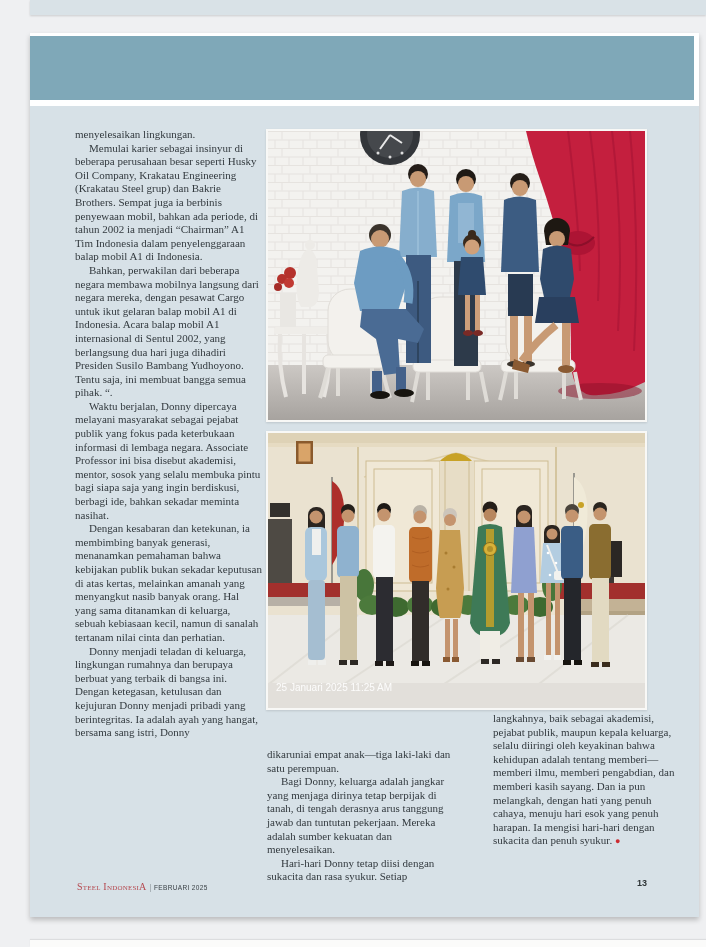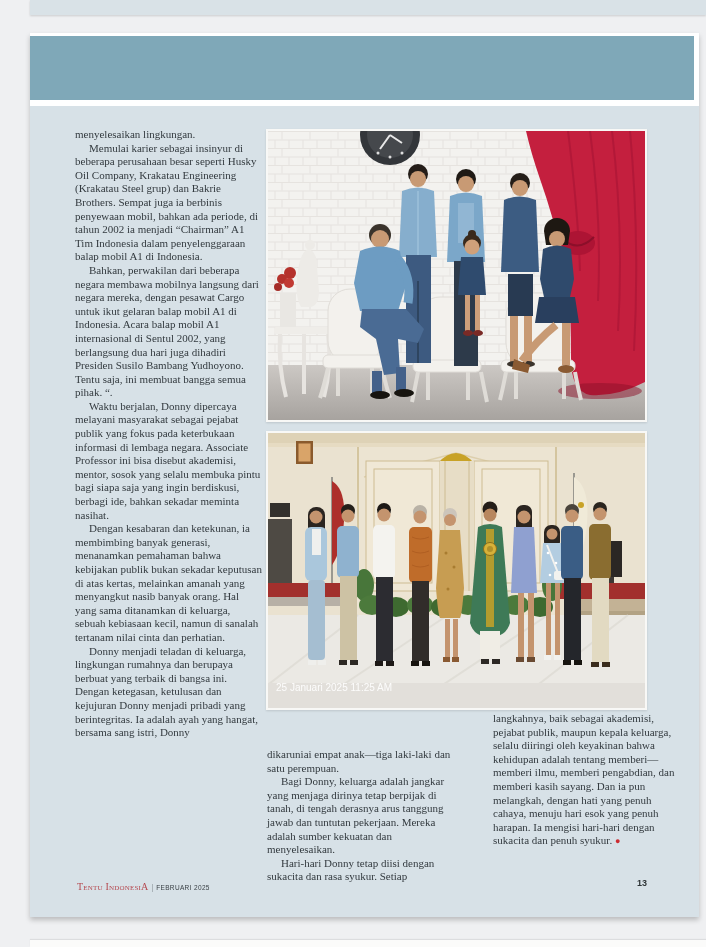--- a/index.html
+++ b/index.html
@@ -337,17 +337,17 @@
       <p class="cont">dikaruniai empat anak—tiga laki-laki dan satu perempuan.</p>
       <p>Bagi Donny, keluarga adalah jangkar yang menjaga dirinya tetap berpijak di tanah, di tengah derasnya arus tanggung jawab dan tuntutan pekerjaan. Mereka adalah sumber kekuatan dan menyelesaikan.</p>
       <p>Hari-hari Donny tetap diisi dengan sukacita dan rasa syukur. Setiap</p>
     </div>
 
     <div class="col col-right">
       <p class="cont"><span>langkahnya, baik sebagai akademisi, pejabat publik, maupun kepala keluarga, selalu diiringi oleh keyakinan bahwa kehidupan adalah tentang memberi—memberi ilmu, memberi pengabdian, dan memberi kasih sayang. Dan ia pun melangkah, dengan hati yang penuh cahaya, menuju hari esok yang penuh harapan. Ia mengisi hari-hari dengan sukacita dan penuh syukur.</span> <span class="dot">●</span></p>
     </div>
 
     <div class="footer">
-      <span class="brand">Tentu IndonesiA</span><span class="sep">|</span><span class="issue">FEBRUARI 2025</span>
+      <span class="brand">Steel IndonesiA</span><span class="sep">|</span><span class="issue">FEBRUARI 2025</span>
       <span class="pagenum">13</span>
     </div>
   </div>
 </div>
 
 </body></html>

